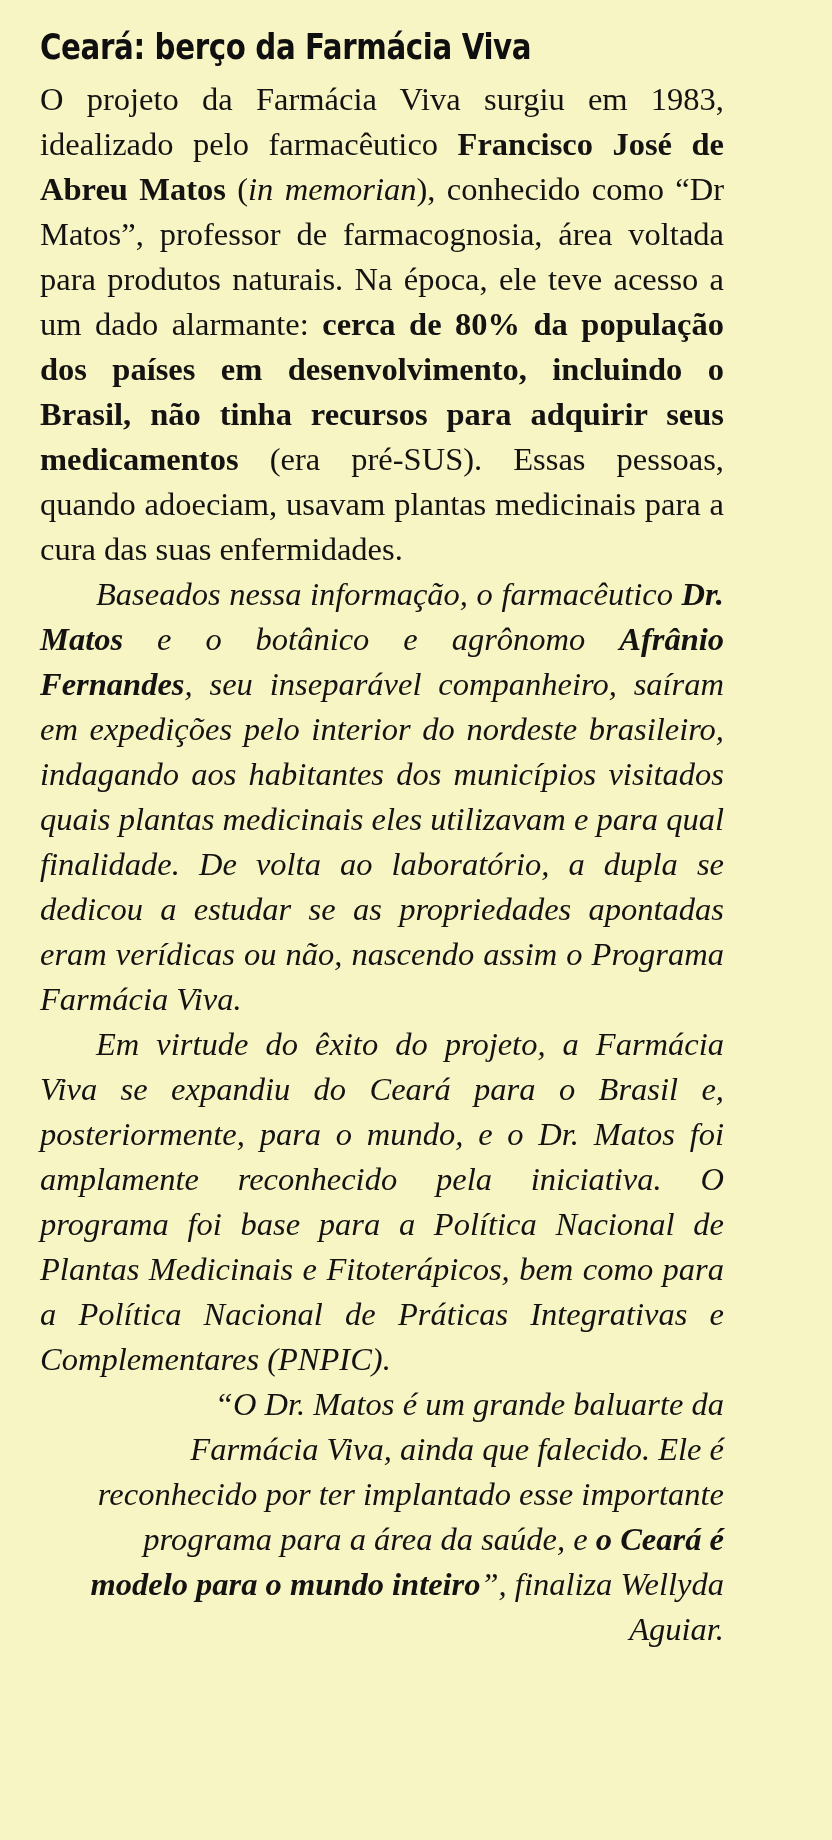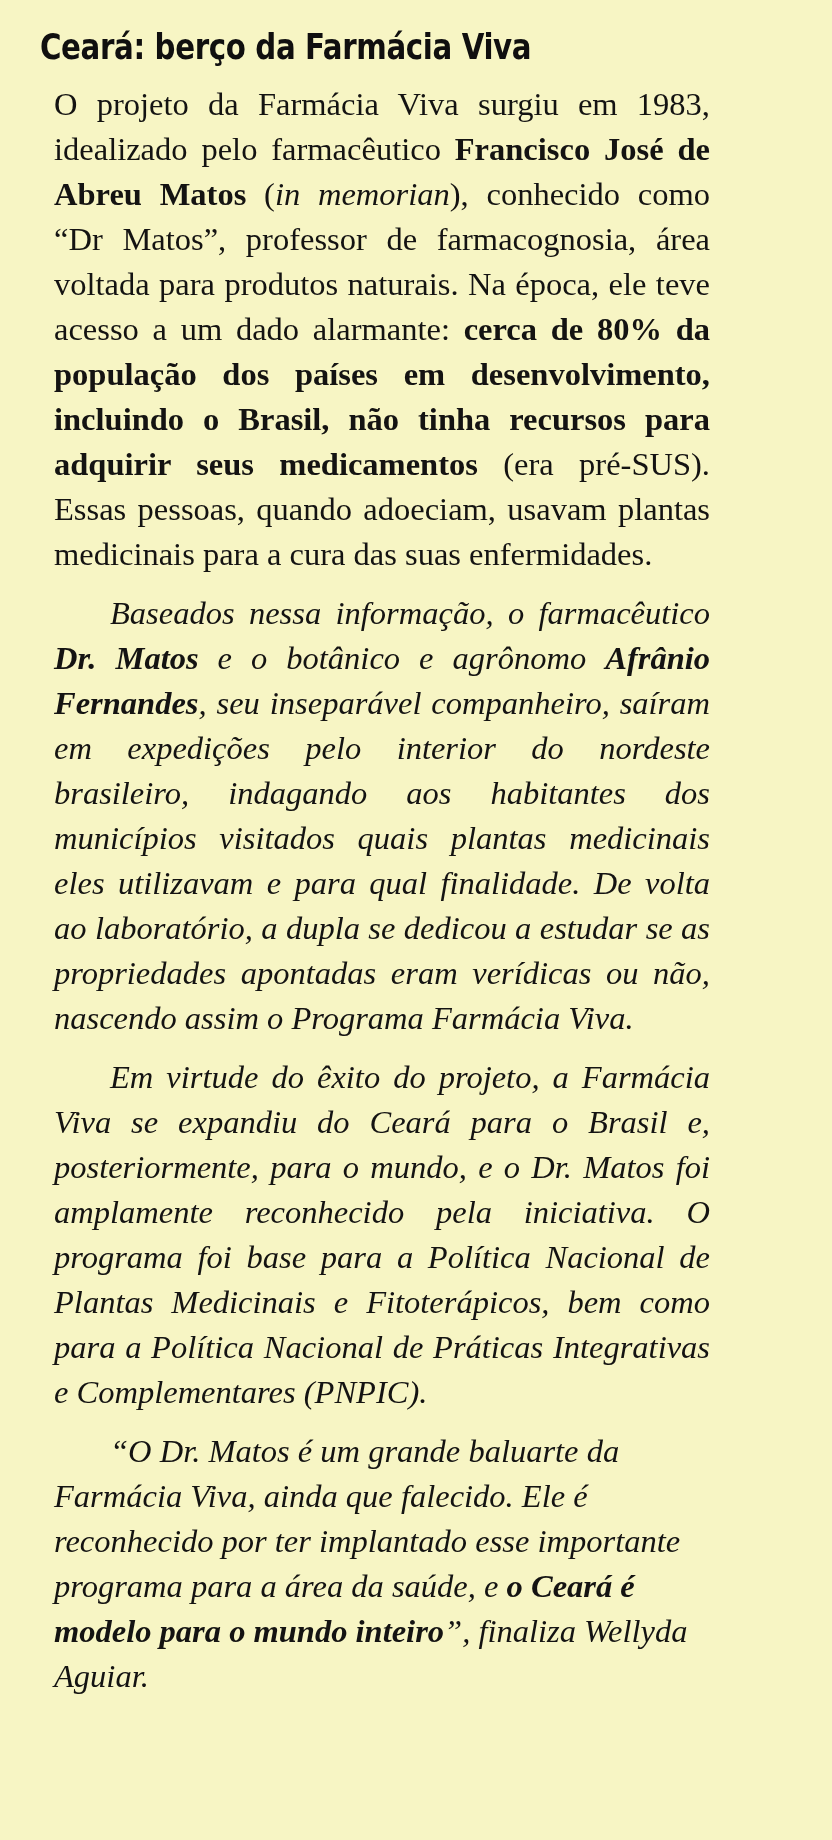--- a/index.html
+++ b/index.html
@@ -39,36 +39,36 @@
   .article-body {
     font-size: 32.5px;
     line-height: 45px;
     text-align: justify;
     text-justify: inter-word;
     color: #141312;
     -webkit-font-smoothing: antialiased;
   }
 
   .para {
-    margin: 14px;
+    margin: 0;
     text-align: justify;
     hyphens: manual;
   }
 
   .para + .para {
     margin-top: 0;
   }
 
   .para.indent {
     text-indent: 56px;
     font-style: italic;
   }
 
   .para:last-child {
-    text-align: left;
+    text-align: right;
   }
 
   b, strong {
     font-weight: 700;
   }
 
   i, em {
     font-style: italic;
   }
 </style>

